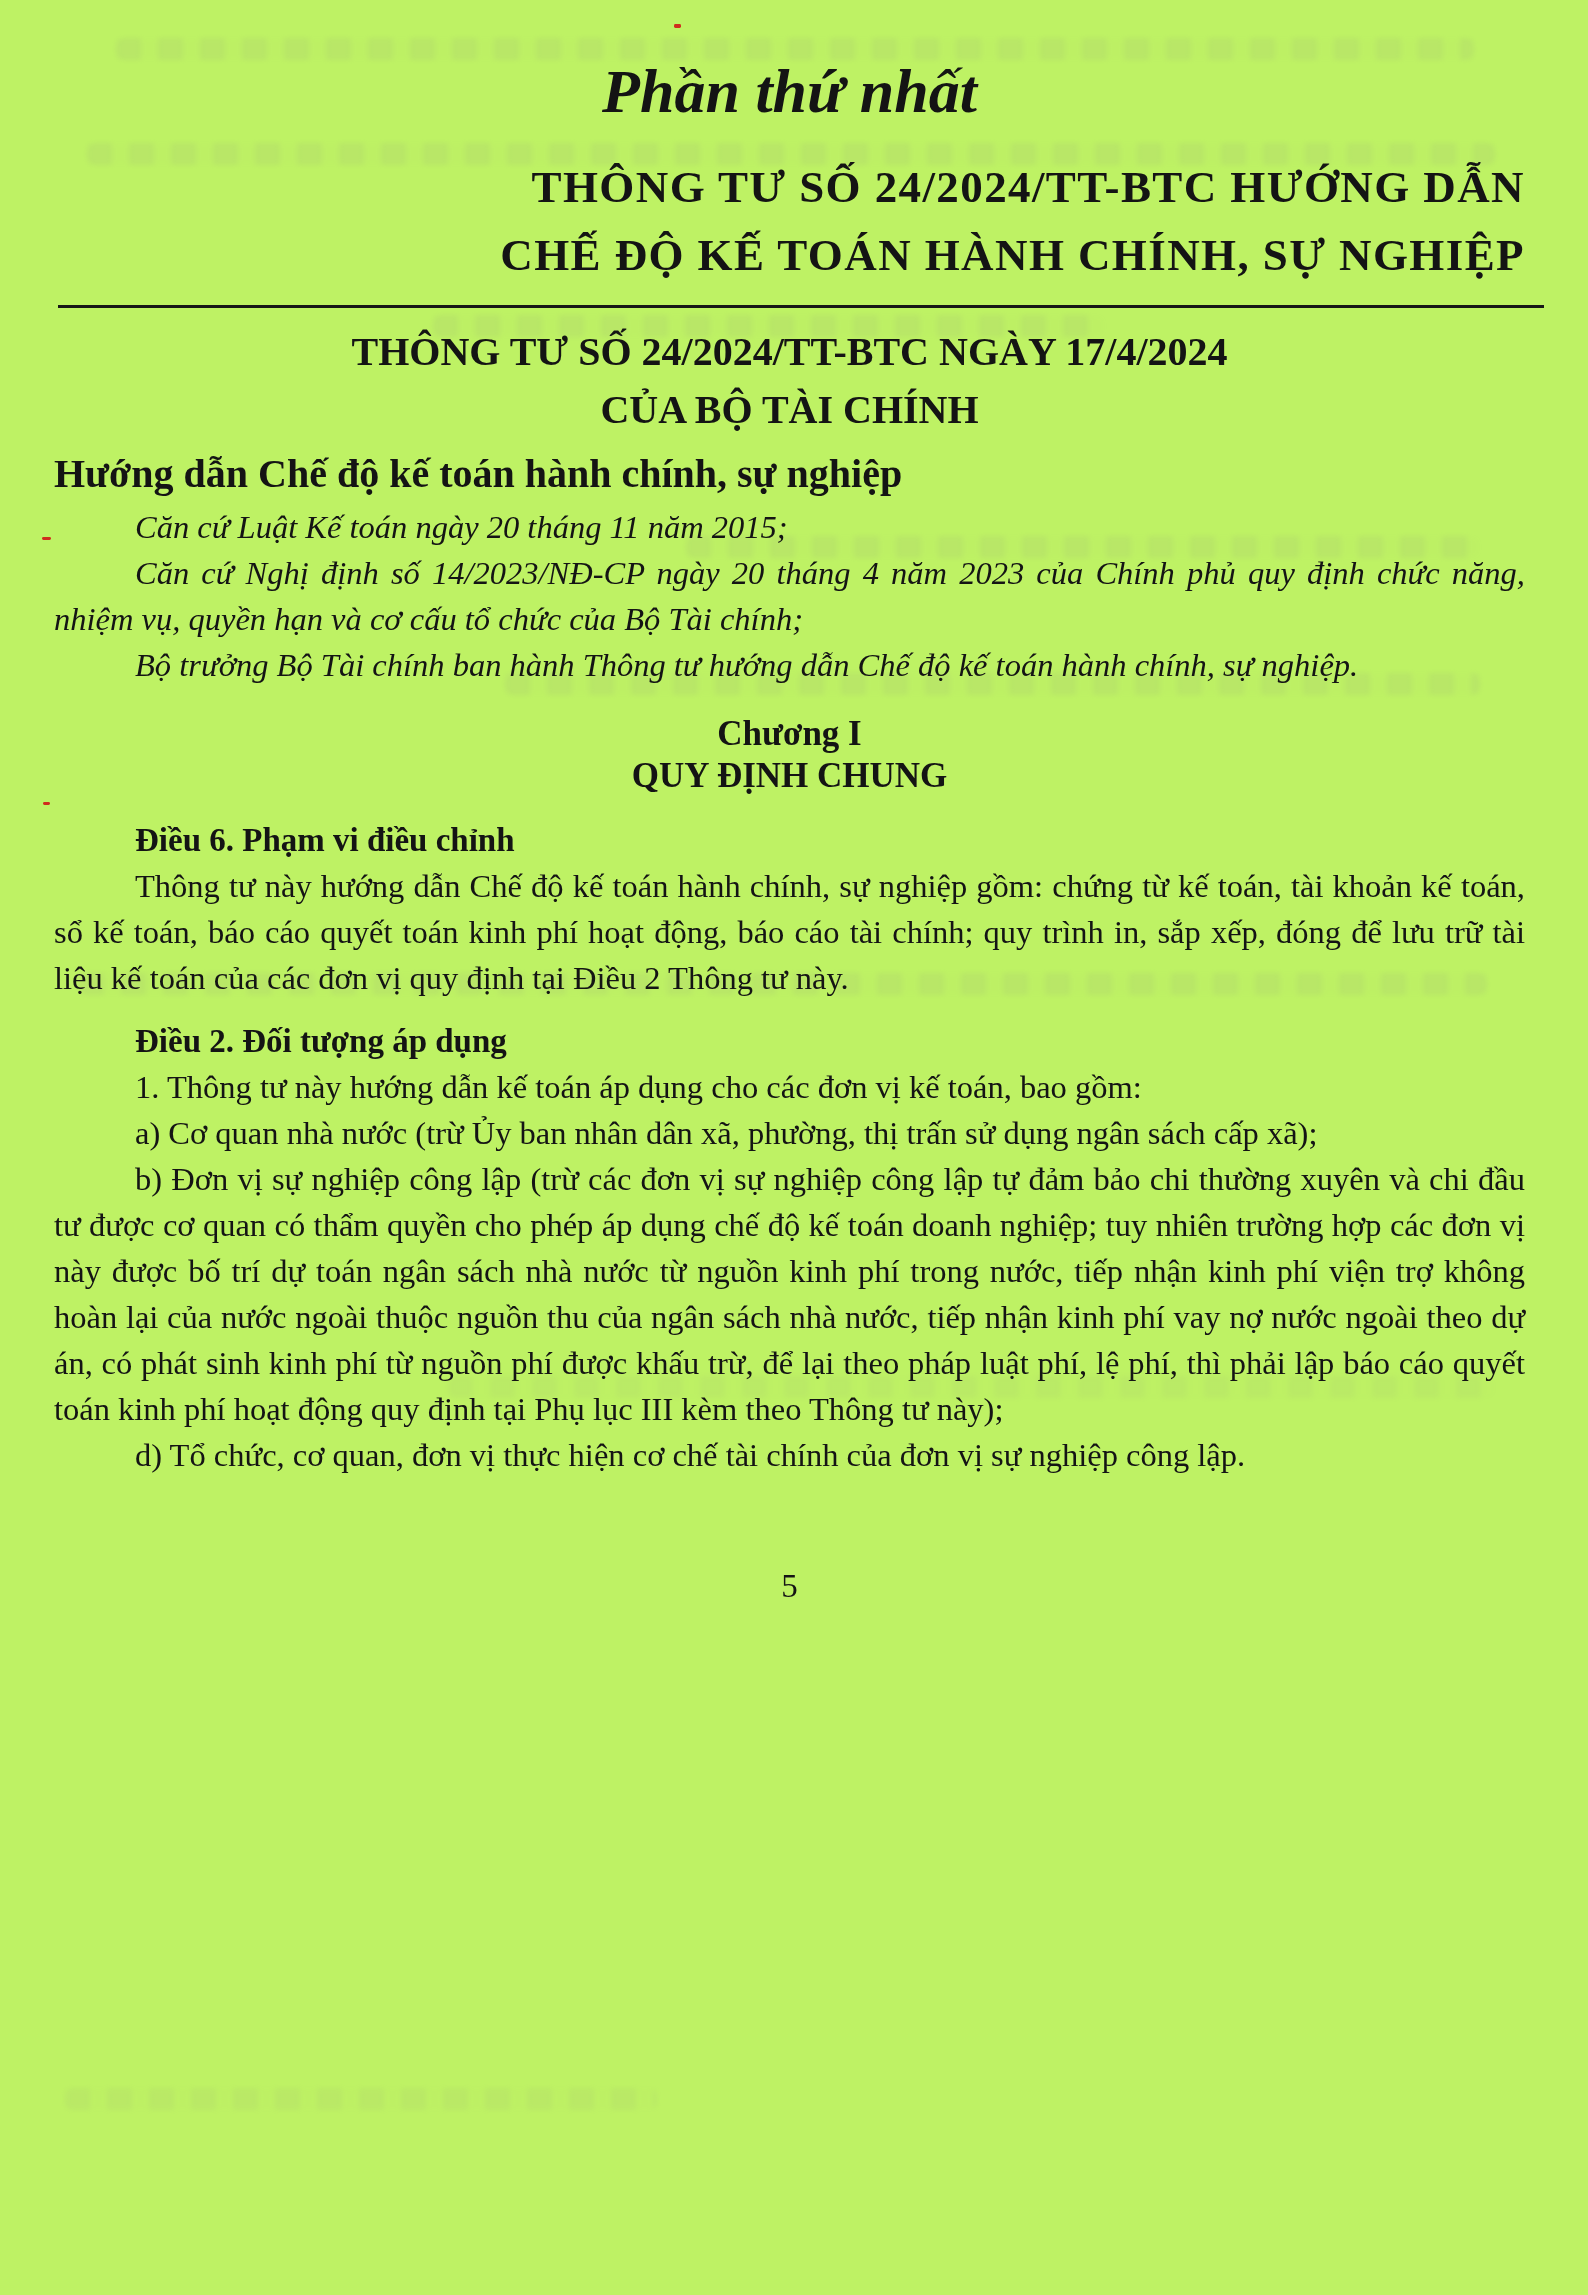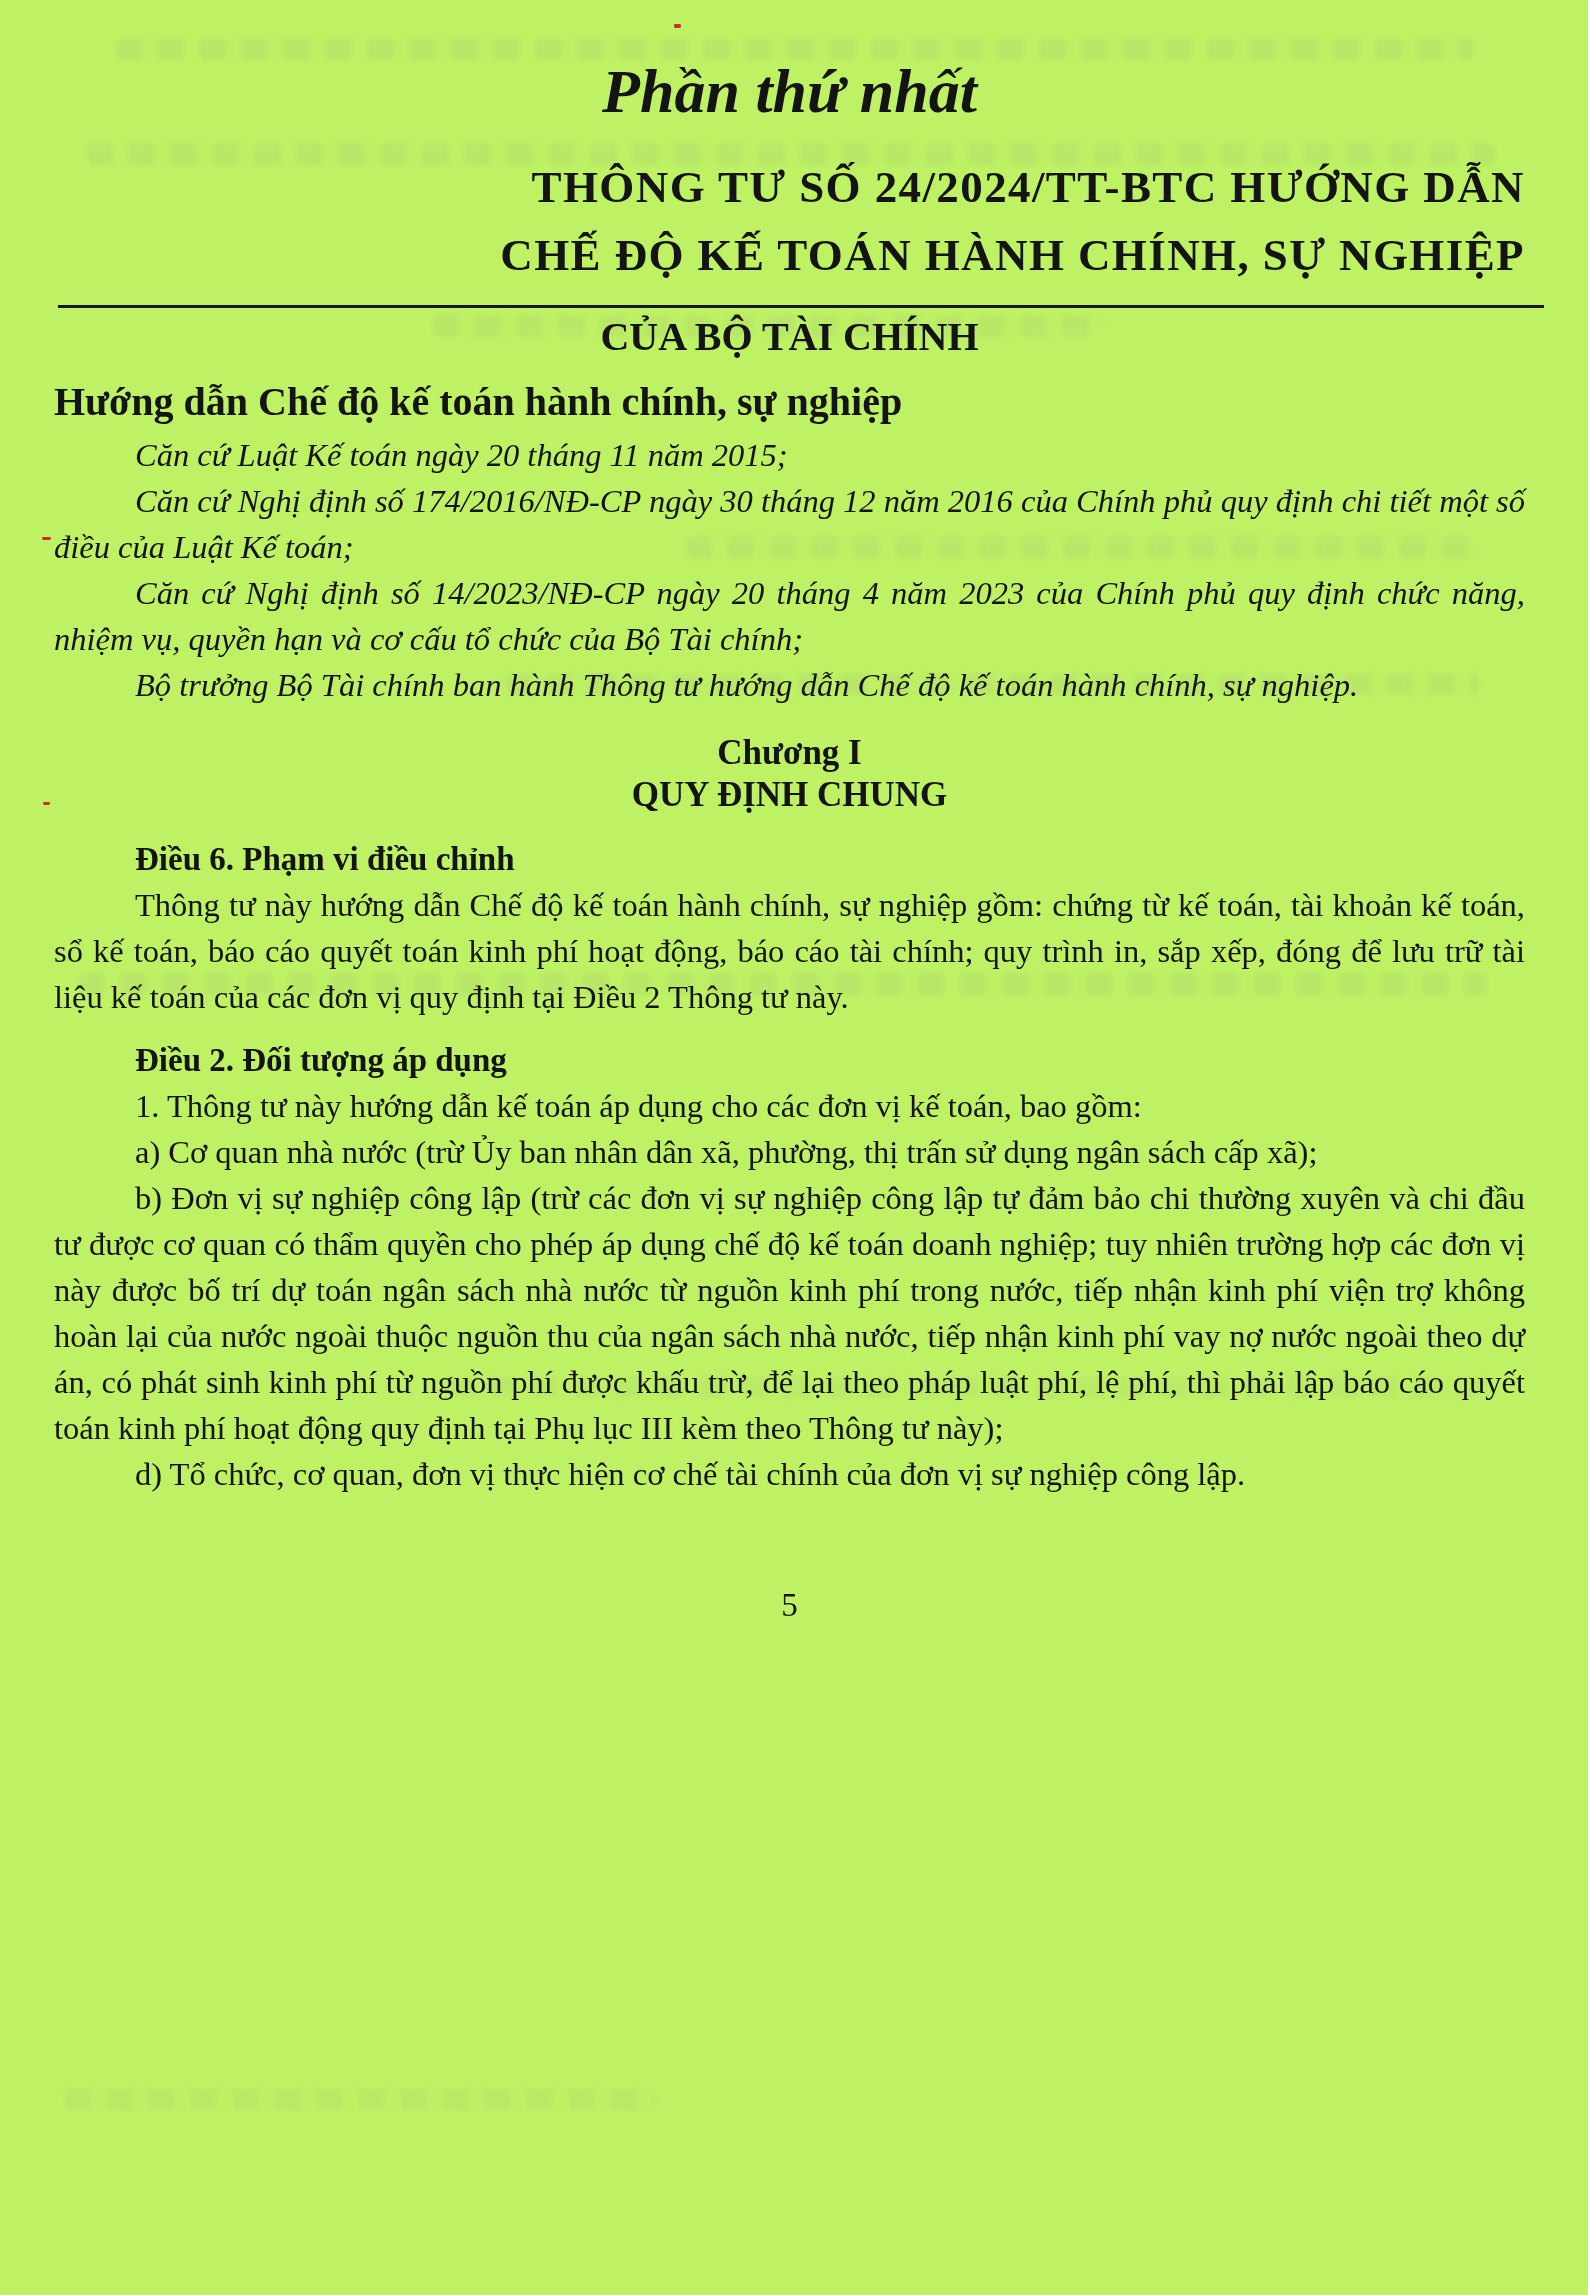--- a/index.html
+++ b/index.html
@@ -100,25 +100,25 @@
   <div class="content">
     <h1 class="part-title">Phần thứ nhất</h1>
 
     <div class="main-title">
       <div>THÔNG TƯ SỐ 24/2024/TT-BTC HƯỚNG DẪN</div>
       <div>CHẾ ĐỘ KẾ TOÁN HÀNH CHÍNH, SỰ NGHIỆP</div>
     </div>
 
     <div class="rule"></div>
 
+    <h2 class="subtitle1">THÔNG TƯ SỐ 24/2024/TT-BTC NGÀY 17/4/2024</h2>
     <h2 class="subtitle2">CỦA BỘ TÀI CHÍNH</h2>
     <h2 class="subtitle3">Hướng dẫn Chế độ kế toán hành chính, sự nghiệp</h2>
 
     <p class="body italic mt72">Căn cứ Luật Kế toán ngày 20 tháng 11 năm 2015;</p>
-    <p class="body italic mt26">Căn cứ Nghị định số 174/2016/NĐ-CP ngày 30 tháng 12 năm 2016 của Chính phủ quy định chi tiết một số điều của Luật Kế toán;</p>
     <p class="body italic mt18">Căn cứ Nghị định số 14/2023/NĐ-CP ngày 20 tháng 4 năm 2023 của Chính phủ quy định chức năng, nhiệm vụ, quyền hạn và cơ cấu tổ chức của Bộ Tài chính;</p>
     <p class="body italic mt18">Bộ trưởng Bộ Tài chính ban hành Thông tư hướng dẫn Chế độ kế toán hành chính, sự nghiệp.</p>
 
     <h3 class="chapter-label">Chương I</h3>
     <h3 class="chapter-title">QUY ĐỊNH CHUNG</h3>
 
     <h4 class="article-heading mt28">Điều 6. Phạm vi điều chỉnh</h4>
     <p class="body mt10">Thông tư này hướng dẫn Chế độ kế toán hành chính, sự nghiệp gồm: chứng từ kế toán, tài khoản kế toán, sổ kế toán, báo cáo quyết toán kinh phí hoạt động, báo cáo tài chính; quy trình in, sắp xếp, đóng để lưu trữ tài liệu kế toán của các đơn vị quy định tại Điều 2 Thông tư này.</p>
 
     <h4 class="article-heading mt24">Điều 2. Đối tượng áp dụng</h4>

